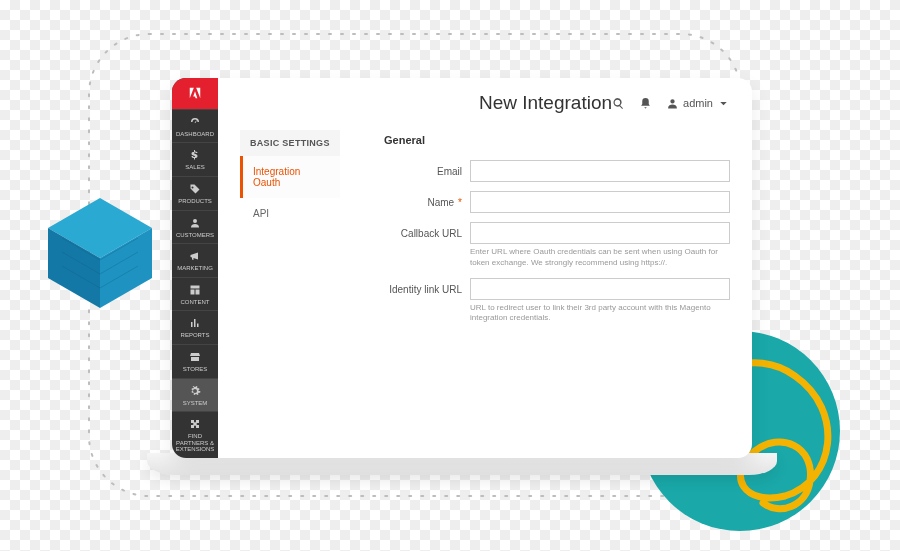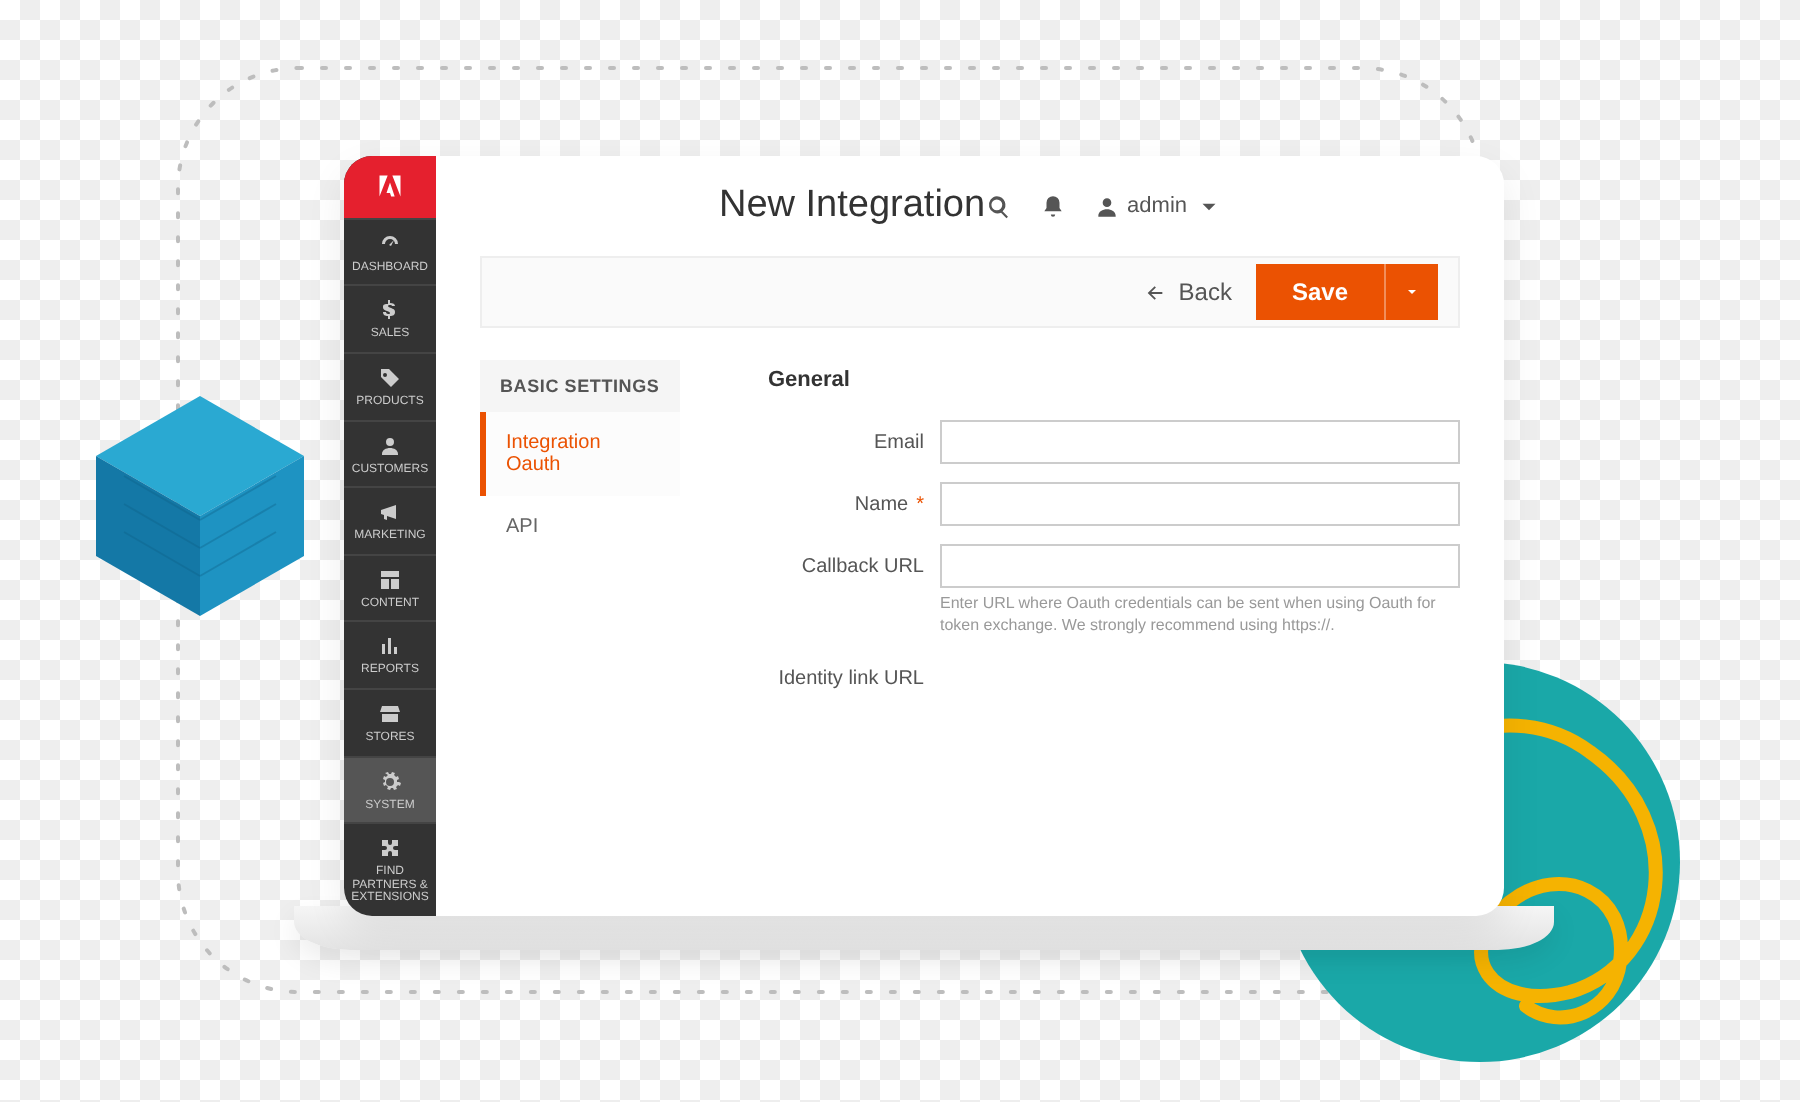--- a/index.html
+++ b/index.html
@@ -65,21 +65,21 @@
   .sb-item {
     padding:6px 2px 5px; border-top:1px solid #444; display:flex;
     flex-direction:column; align-items:center; gap:3px; cursor:pointer;
     line-height:1.1;
   }
   .sb-item.active { background:#555; }
   .sb-item svg { width:12px; height:12px; fill:#ccc; }
   .sb-item span { display:block; }
 
   .main { flex:1; padding:14px 22px 10px; display:flex; flex-direction:column; min-width:0; }
-  .m-top { display:flex; align-items:center; justify-content:center; }
+  .m-top { display:flex; align-items:center; justify-content:flex-end; }
   .m-title { font-size:19px; color:#333; font-weight:400; }
   .m-tools { display:flex; align-items:center; gap:14px; color:#555; font-size:11px; }
   .m-tools svg { width:13px; height:13px; fill:#555; }
   .user { display:flex; align-items:center; gap:4px; cursor:pointer; }
 
   .m-actions {
     margin-top:14px; height:36px; background:#fafafa; border:1px solid #eee;
     display:flex; align-items:center; justify-content:flex-end; gap:12px;
     padding:0 10px;
   }
@@ -233,36 +233,20 @@
                   <path d="M12 12a4 4 0 100-8 4 4 0 000 8zm-8 8c0-4 4-6 8-6s8 2 8 6v1H4v-1z"></path>
                 </svg>
               <span>admin</span>
               <svg viewBox="0 0 24 24" width="8" height="8">
                   <path d="M6 9l6 6 6-6z"></path>
                 </svg>
             </div>
           </div>
         </div>
 
-        <div class="m-actions">
-          <div class="back-btn">
-            <svg viewBox="0 0 24 24" width="11" height="11">
-                <path fill="#555" d="M20 11H8l5-5-1.4-1.4L4 12l7.6 7.4L13 18l-5-5h12v-2z"></path>
-              </svg>
-            <span>Back</span>
-          </div>
-          <div class="save-btn">
-            <div class="lbl">Save</div>
-            <div class="dd">
-              <svg viewBox="0 0 24 24">
-                  <path d="M6 9l6 6 6-6z"></path>
-                </svg>
-            </div>
-          </div>
-        </div>
 
         <div class="m-body">
           <aside class="settings-nav">
             <h4>BASIC SETTINGS</h4>
             <div class="settings-tab active">
               <span>Integration Oauth</span>
             </div>
             <div class="settings-tab">
               <span>API</span>
             </div>
@@ -284,20 +268,24 @@
             <div class="fld">
               <div class="lbl"><span>Callback URL</span></div>
               <div class="ctrl">
                 <input type="text" value="" style="">
                 <div class="hint">Enter URL where Oauth credentials can be sent when using Oauth for token exchange. We strongly recommend using https://.</div>
               </div>
             </div>
 
             <div class="fld">
               <div class="lbl"><span>Identity link URL</span></div>
+              <div class="ctrl">
+                <input type="text" value="" style="">
+                <div class="hint">URL to redirect user to link their 3rd party account with this Magento integration credentials.</div>
+              </div>
             </div>
 
           </div>
         </div>
 
       </section>
     </div>
   </div>
 
 </div>

